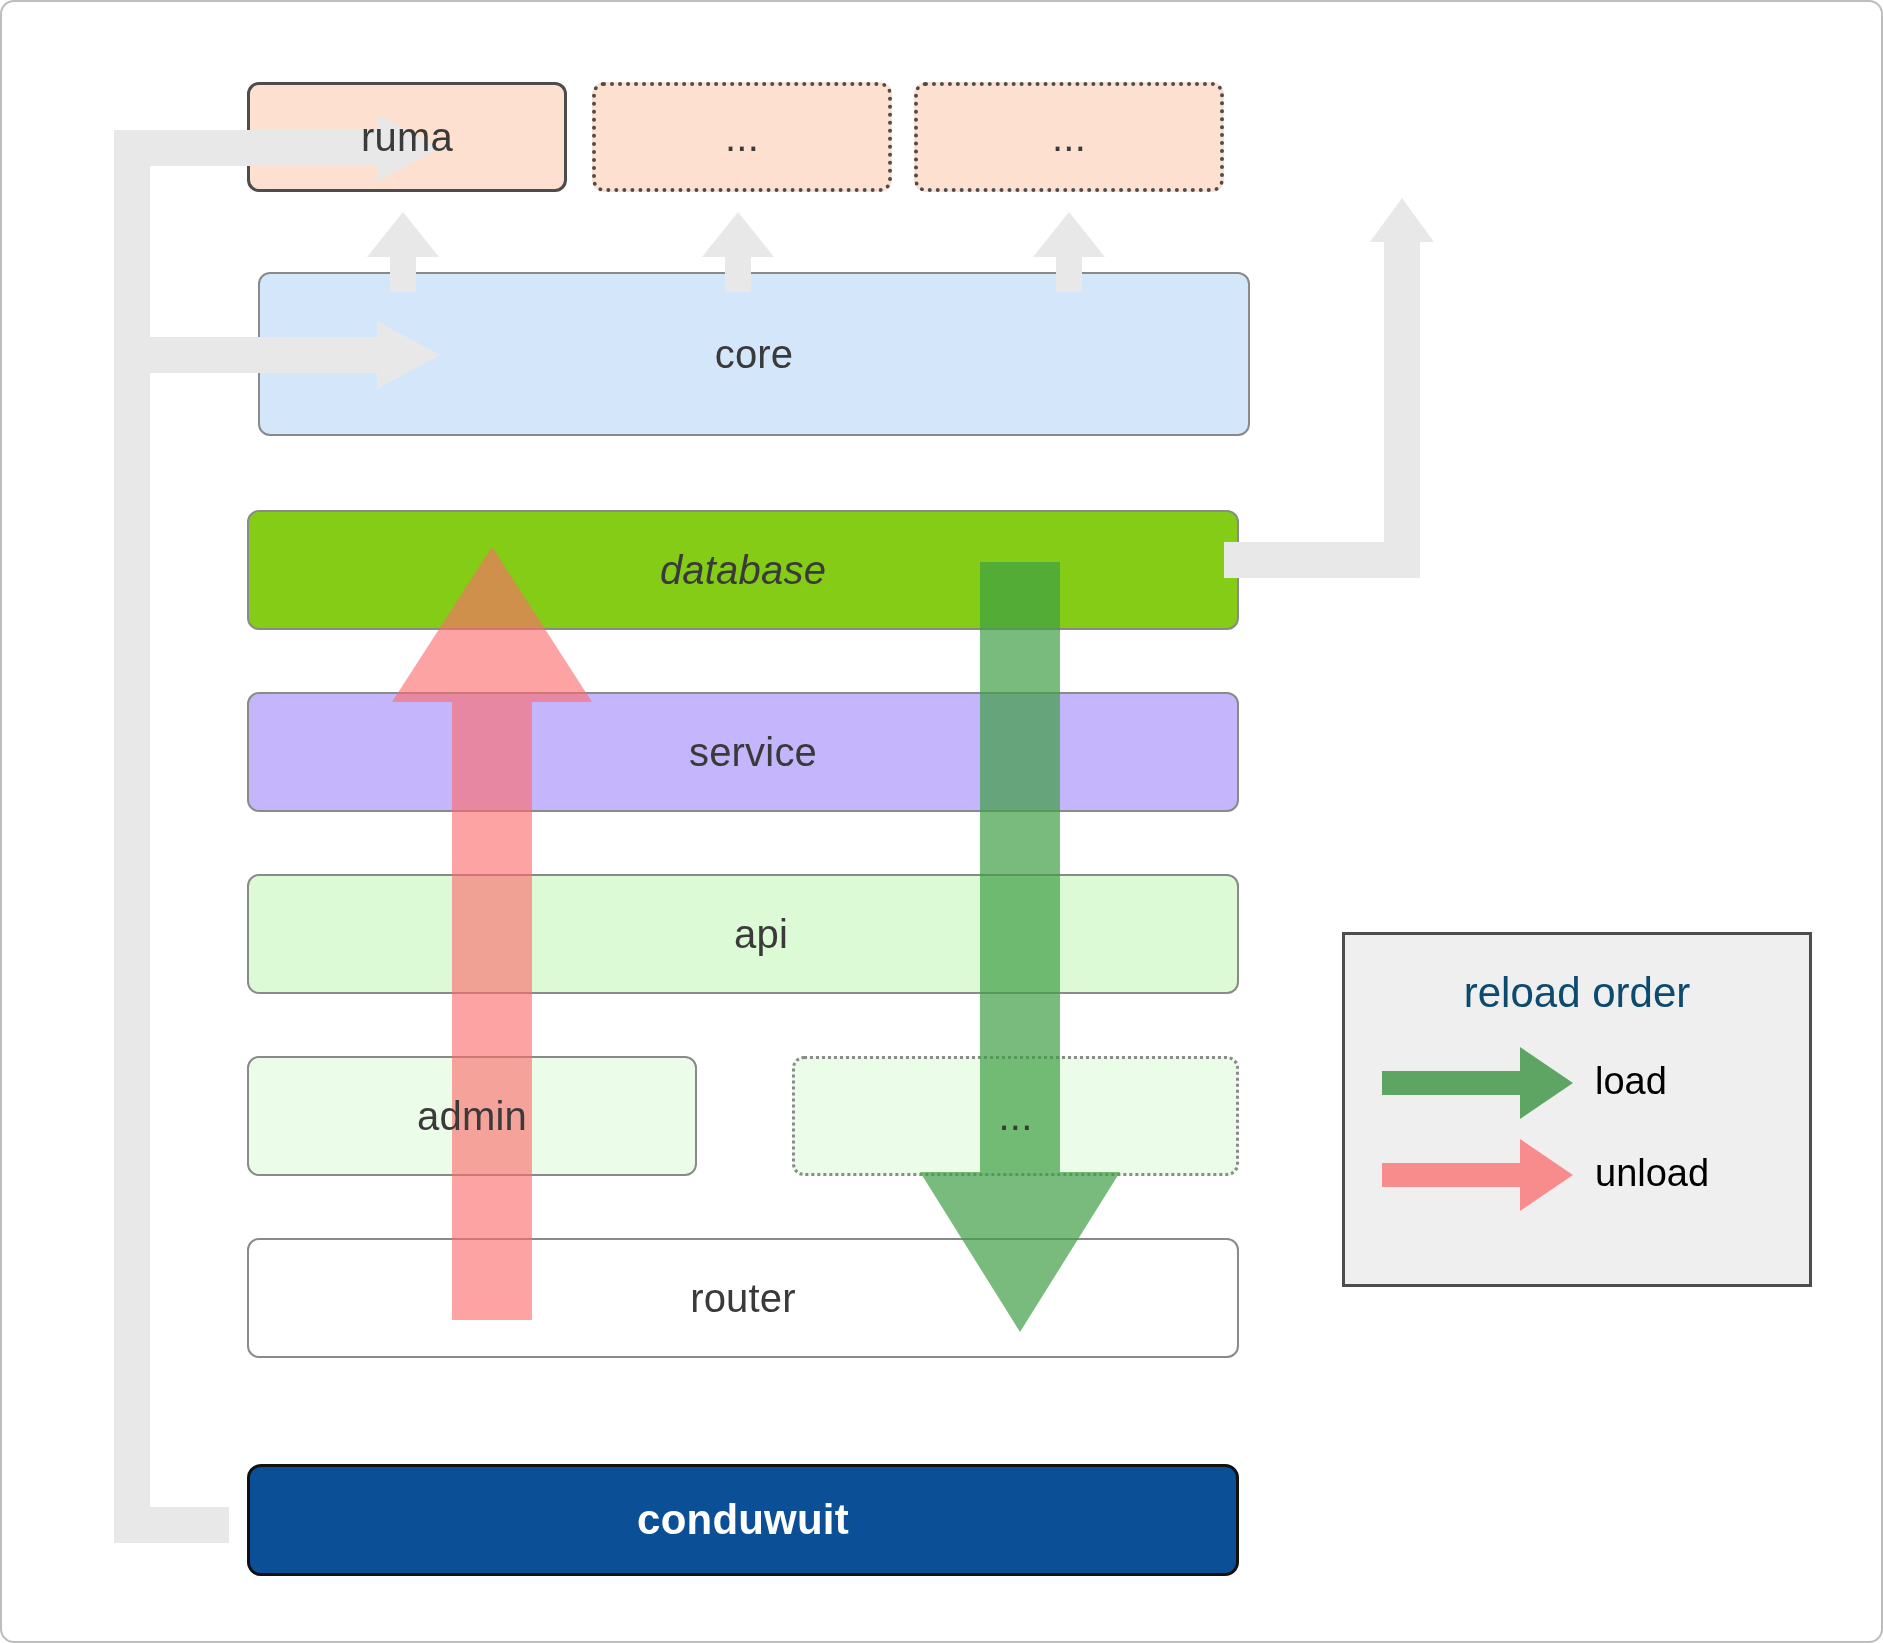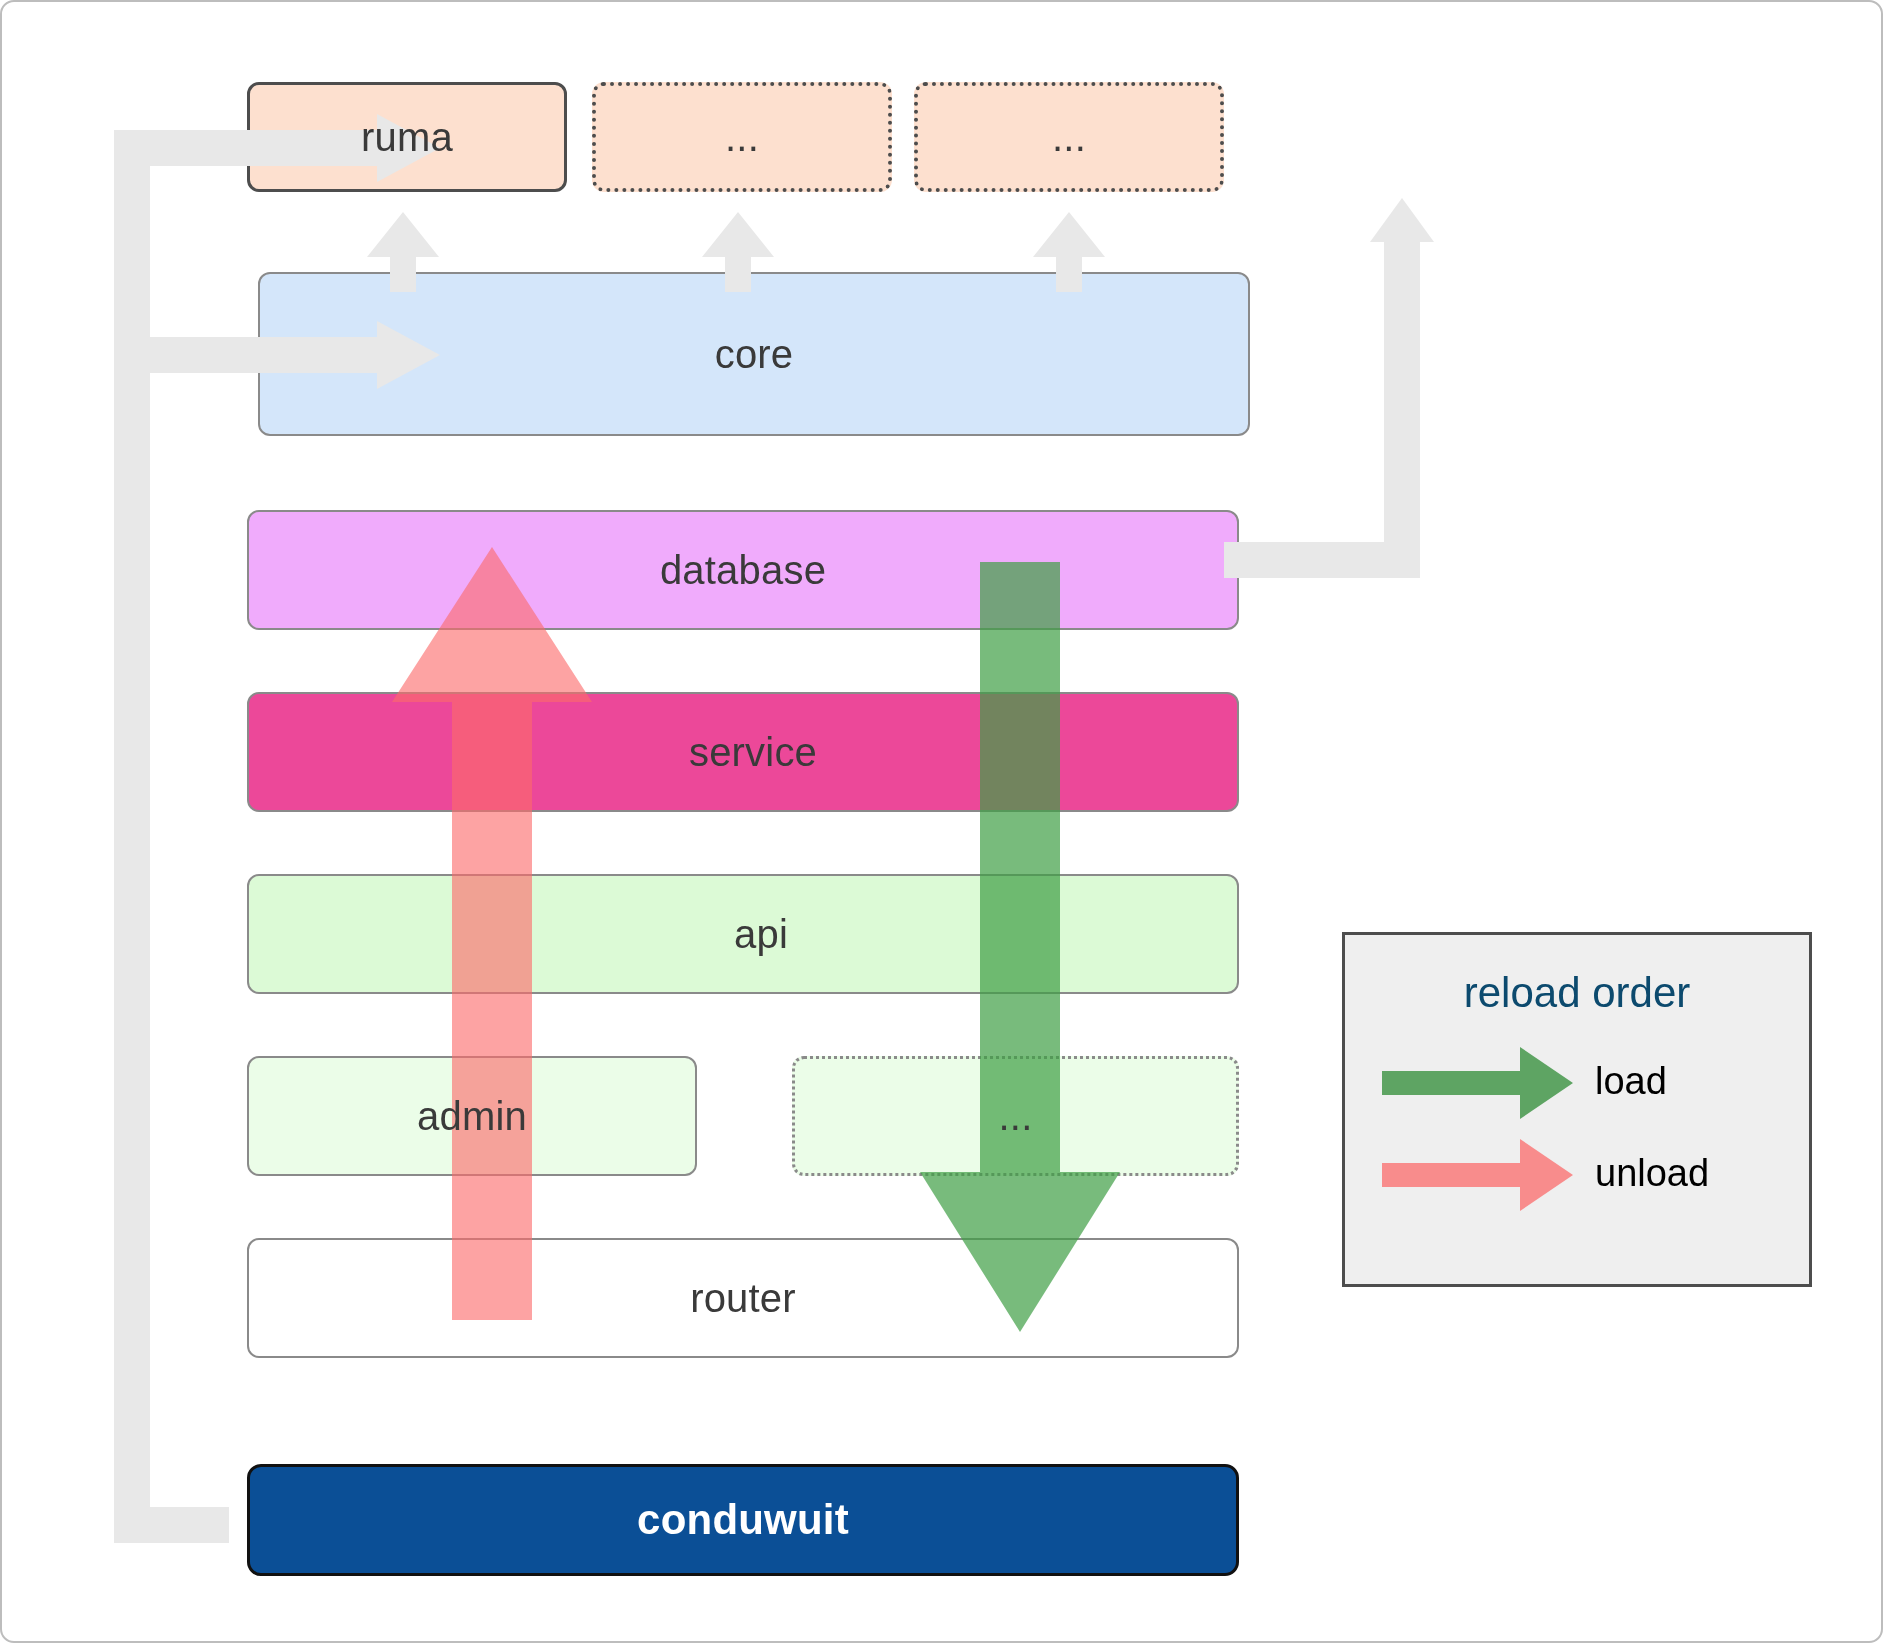--- a/index.html
+++ b/index.html
@@ -41,22 +41,22 @@
     font-size:40px;
   }
 
   
   .layer{
     border:2.5px solid #8a8a8a;
     height:110px;
     font-size:40px;
   }
   .layer.dotted{border-style:dotted;border-width:3px;}
-  .l-database{background:#f0abfc;}
-  .l-service{background:#ec4899;padding-left:20px;}
+  .l-database{background:#84cc16;font-style:italic;}
+  .l-service{background:#c4b5fd;padding-left:20px;}
   .l-api{background:#dcfad6;}
   .l-admin{background:#ebfde8;}
   .l-dots{background:#ebfde8;}
   .l-router{background:#ffffff;}
 
   .conduwuit{
     background:#0b4f96;
     border:3px solid #111111;
     color:#ffffff;
     font-weight:bold;

